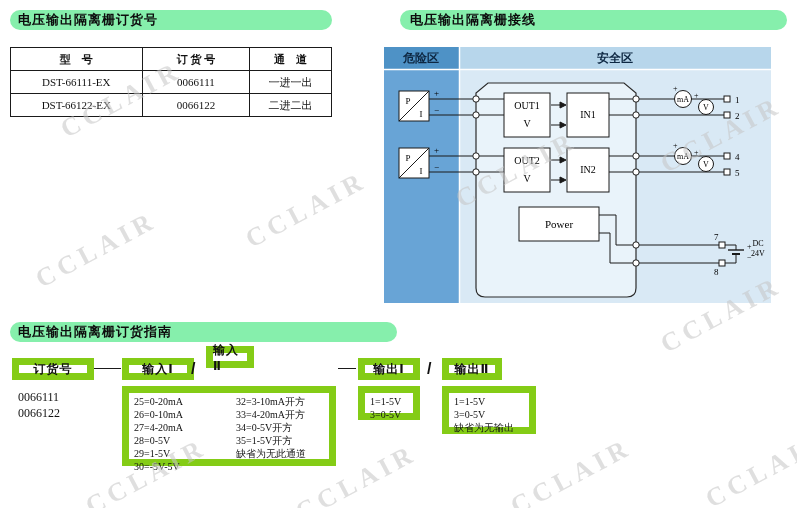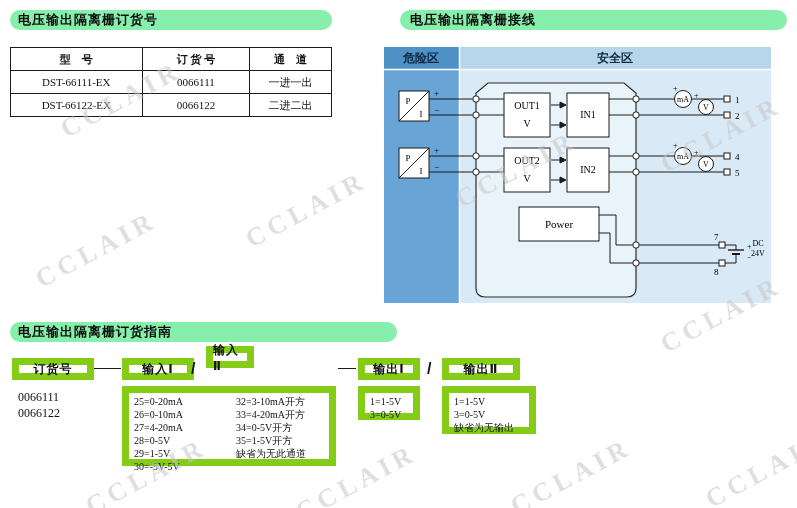--- a/index.html
+++ b/index.html
@@ -246,21 +246,21 @@
         <div class="opt-line">35=1-5V开方</div>
         <div class="opt-line">缺省为无此通道</div>
       </div>
     </div>
   </div>
 
   <div class="hline" style="left:338px; top:368px; width:18px;"></div>
 
   <div class="box hdr-box" style="left:358px; top:358px; width:62px; height:22px;">输出Ⅰ</div>
   <div class="slash" style="left:427px; top:360px;">/</div>
-  <div class="box hdr-box" style="left:442px; top:358px; width:78px; height:22px;">输出Ⅱ</div>
+  <div class="box hdr-box" style="left:442px; top:358px; width:60px; height:22px;">输出Ⅱ</div>
 
   <div class="box opts" style="left:358px; top:386px; width:62px; height:34px;">
     <div class="opt-line">1=1-5V</div>
     <div class="opt-line">3=0-5V</div>
   </div>
   <div class="box opts" style="left:442px; top:386px; width:94px; height:48px;">
     <div class="opt-line">1=1-5V</div>
     <div class="opt-line">3=0-5V</div>
     <div class="opt-line">缺省为无输出</div>
   </div>

